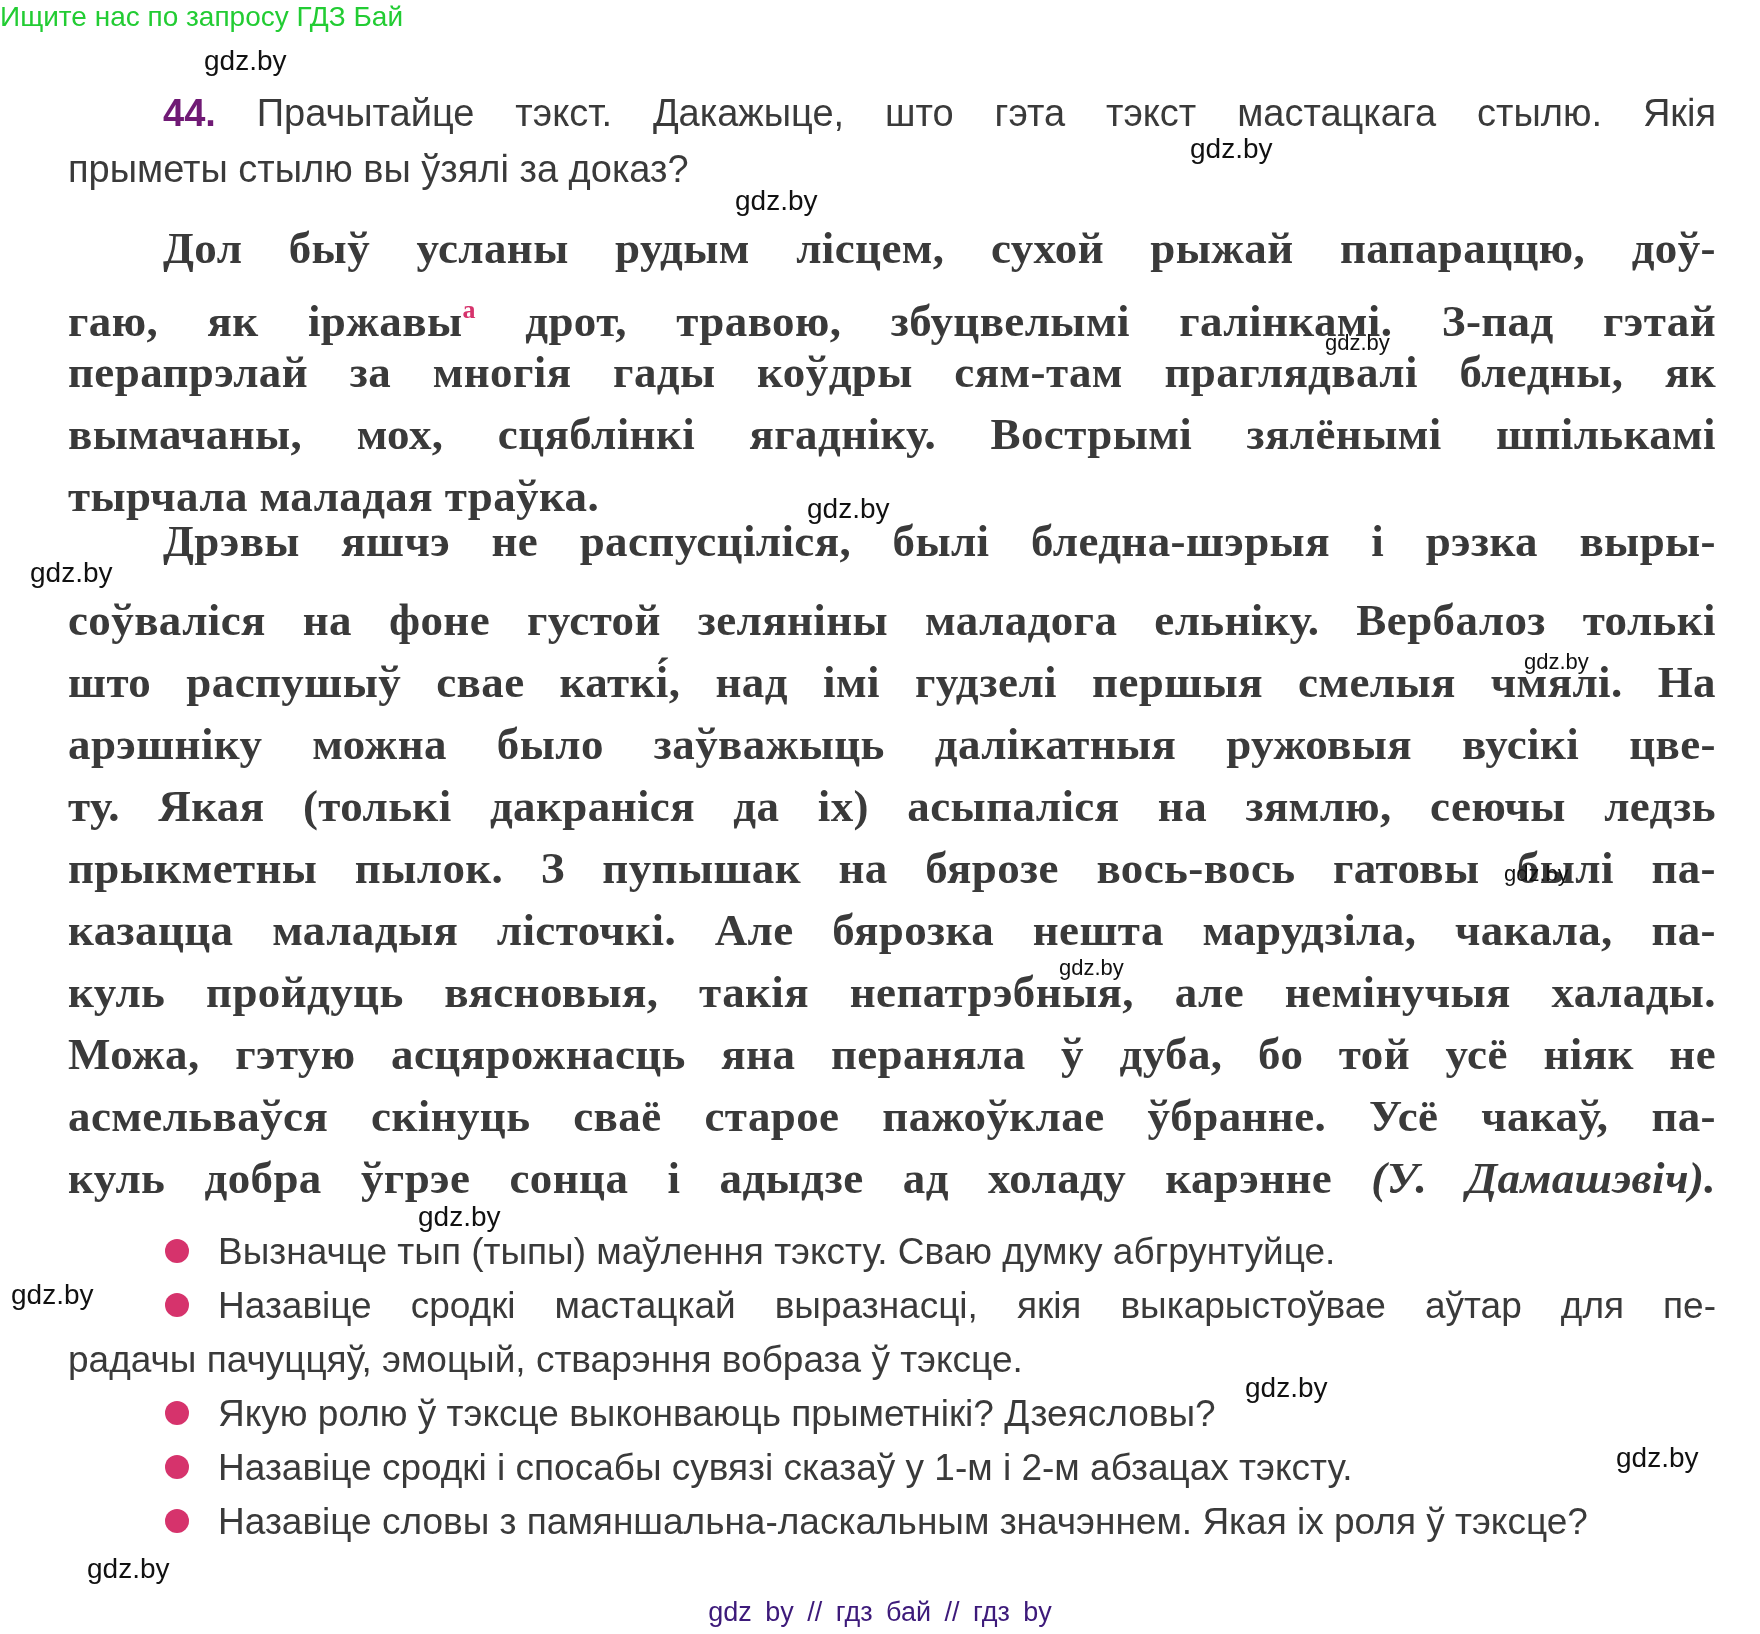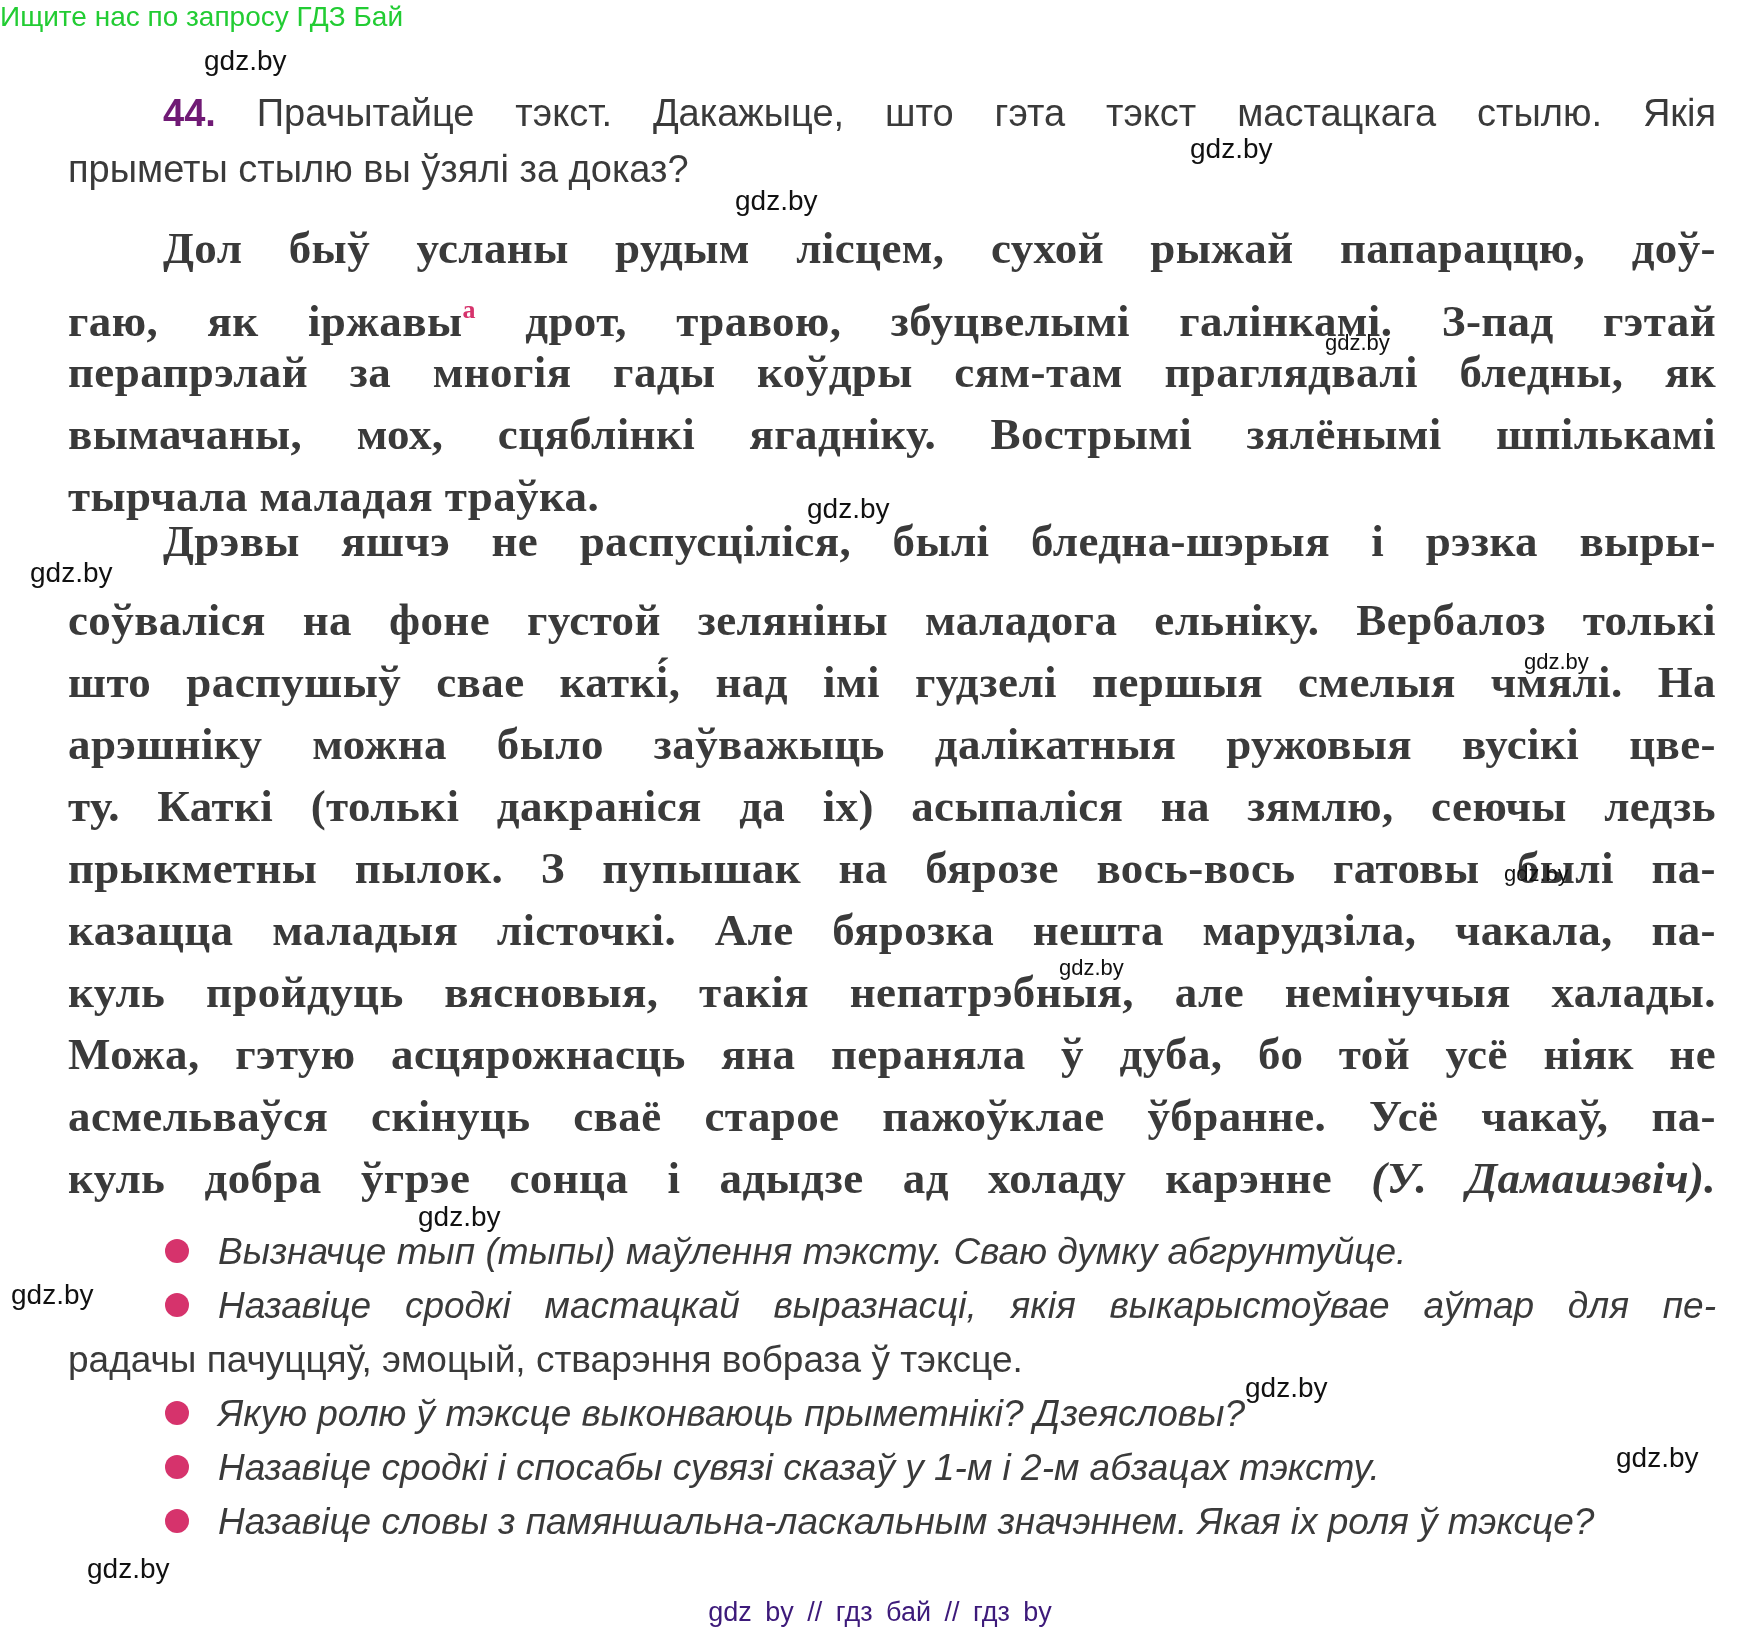--- a/index.html
+++ b/index.html
@@ -38,21 +38,21 @@
     font-family: "Liberation Sans", sans-serif; font-size: 37px; color: #3a3a3a;
     line-height: 44px;
   }
   .indent { left: 163px; width: 1553px; }
   .sup { color: #d6336c; font-size: 26px; vertical-align: 18px; font-weight: bold; }
   .author { font-style: italic; }
   .bullet {
     position: absolute; width: 24px; height: 24px; border-radius: 50%;
     background: #d6336c;
   }
-  .bline { left: 218px; width: 1498px; font-style: italic; }
+  .bline { left: 218px; width: 1498px; }
 </style>
 </head>
 <body>
 
 <div class="header-ad">Ищите нас по запросу ГДЗ Бай</div>
 
 <div class="task" style="top:92px; left:163px; width:1553px; text-align:justify; text-align-last:justify;">
   <span class="task-num">44.</span>
   <span>Прачытайце тэкст. Дакажыце, што гэта тэкст мастацкага стылю. Якія</span>
 </div>
@@ -67,21 +67,21 @@
   <div class="line serif" style="top:346px;">перапрэлай за многія гады коўдры сям-там праглядвалі бледны, як</div>
   <div class="line serif" style="top:408px;">вымачаны, мох, сцяблінкі ягадніку. Вострымі зялёнымі шпількамі</div>
   <div class="line serif last" style="top:470px;">тырчала маладая траўка.</div>
 </div>
 
 <div>
   <div class="line serif indent" style="top:515px;">Дрэвы яшчэ не распусціліся, былі бледна-шэрыя і рэзка выры-</div>
   <div class="line serif" style="top:594px;">соўваліся на фоне густой зеляніны маладога ельніку. Вербалоз толькі</div>
   <div class="line serif" style="top:656px;">што распушыў свае каткі́, над імі гудзелі першыя смелыя чмялі. На</div>
   <div class="line serif" style="top:718px;">арэшніку можна было заўважыць далікатныя ружовыя вусікі цве-</div>
-  <div class="line serif" style="top:780px;">ту. Каткі (толькі дакраніся да іх) асыпаліся на зямлю, сеючы ледзь</div>
+  <div class="line serif" style="top:780px;">ту. Якая (толькі дакраніся да іх) асыпаліся на зямлю, сеючы ледзь</div>
   <div class="line serif" style="top:842px;">прыкметны пылок. З пупышак на бярозе вось-вось гатовы былі па-</div>
   <div class="line serif" style="top:904px;">казацца маладыя лісточкі. Але бярозка нешта марудзіла, чакала, па-</div>
   <div class="line serif" style="top:966px;">куль пройдуць вясновыя, такія непатрэбныя, але немінучыя халады.</div>
   <div class="line serif" style="top:1028px;">Можа, гэтую асцярожнасць яна пераняла ў дуба, бо той усё ніяк не</div>
   <div class="line serif" style="top:1090px;">асмельваўся скінуць сваё старое пажоўклае ўбранне. Усё чакаў, па-</div>
   <div class="line serif" style="top:1152px;">
     <span>куль добра ўгрэе сонца і адыдзе ад холаду карэнне</span>
     <span class="author">(У. Дамашэвіч).</span>
   </div>
 </div>

